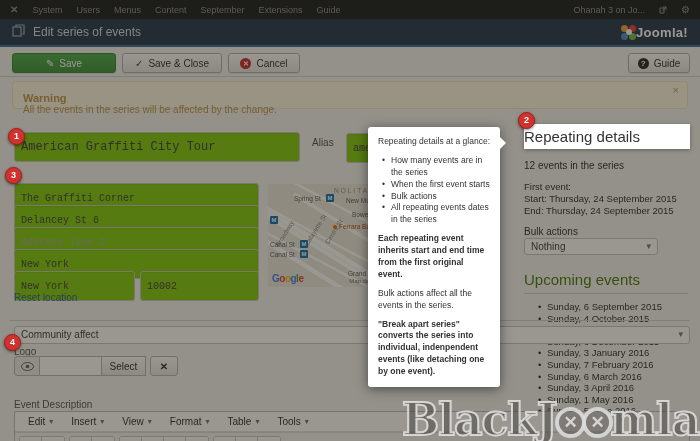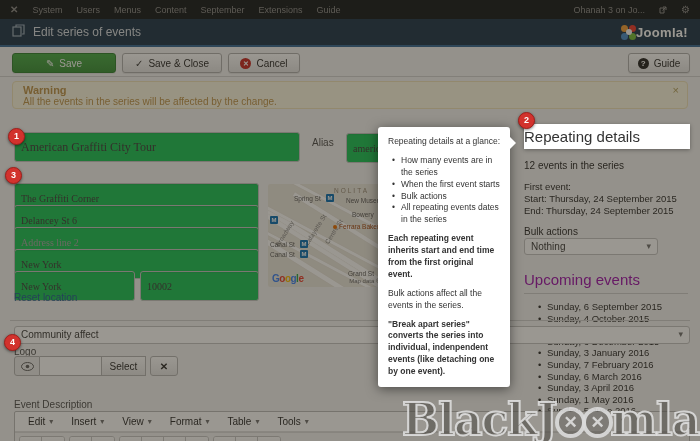--- a/index.html
+++ b/index.html
@@ -42,28 +42,28 @@
   .btn-cancel { left:228px; width:72px; }
   .btn-guide { right:10px; left:auto; width:62px; }
   .icn-x { width:11px; height:11px; border-radius:50%; background:#c9302c; color:#fff; font-size:7px;
            line-height:11px; text-align:center; font-weight:bold; }
   .icn-q { width:11px; height:11px; border-radius:50%; background:#2b2b2b; color:#fff; font-size:8px;
            line-height:11px; text-align:center; font-weight:bold; }
   .icn-c { color:#444; font-size:10px; }
 
   
   .warn { position:absolute; left:12px; top:81px; width:676px; height:28px; background:#fcf8e3;
-          border:1px solid #f0e3bd; border-radius:4px; padding:2px 10px; }
+          border:1px solid #f0e3bd; border-radius:4px; padding:10px 10px; }
   .warn .wt { font-size:11px; font-weight:bold; color:#c09853; }
   .warn .wm { font-size:10px; color:#c09853; }
   .warn .wx { position:absolute; right:8px; top:2px; color:#b7a566; font-size:11px; cursor:pointer; }
 
   
-  .fld { position:absolute; background:#22c55e; border:1px solid #c6c6c6; border-radius:3px;
-         font-family:Liberation Serif, serif; font-size:10px; color:#444; padding:14px 6px; height:17px;
+  .fld { position:absolute; background:#84cc16; border:1px solid #c6c6c6; border-radius:3px;
+         font-family:Liberation Mono, monospace; font-size:10px; color:#444; padding:14px 6px; height:17px;
          box-shadow:inset 0 1px 1px rgba(0,0,0,.06); }
   .fld::placeholder { color:#aaa; }
   .lbl { position:absolute; font-size:10px; color:#555; }
   .link { position:absolute; font-size:10px; color:#2a6496; cursor:pointer; }
   .sel { position:absolute; background:#fff; border:1px solid #c6c6c6; border-radius:3px; font-size:10px;
          color:#444; padding:2px 6px; cursor:pointer; }
   .sel .car { position:absolute; right:6px; top:2px; color:#777; font-size:9px; }
 
   
   .map { position:absolute; left:268px; top:184px; width:121px; height:103px; background:#ece9e1;
@@ -81,21 +81,21 @@
   .map .glogo { position:absolute; left:4px; bottom:3px; font-size:10px; font-weight:bold; letter-spacing:-0.5px; }
   .glogo .l1,.glogo .l4{ color:#4285F4; } .glogo .l2,.glogo .l6{ color:#EA4335; }
   .glogo .l3{ color:#FBBC05; } .glogo .l5{ color:#34A853; }
   .map .attr { position:absolute; right:2px; bottom:3px; font-size:6px; color:#6b6b6b; }
 
   
   .ptext { position:absolute; font-size:9.5px; color:#333; }
   .panel-title-box { position:absolute; left:524px; top:124px; width:166px; height:25px; background:#fff;
                      z-index:55; box-shadow:0 1px 4px rgba(0,0,0,.35); display:flex; align-items:center; }
   .panel-title-box .pt { font-size:15px; color:#333; }
-  .uphead { position:absolute; left:524px; top:271px; width:164px; font-size:15px; color:#a21caf;
+  .uphead { position:absolute; left:524px; top:271px; width:164px; font-size:15px; color:#4d7c0f;
             border-bottom:1px solid #cfcfcf; padding-bottom:5px; }
   .uplist { position:absolute; left:538px; top:301px; width:160px; list-style:none; }
   .uplist li { font-size:9.5px; color:#333; line-height:11.6px; position:relative; padding-left:9px; }
   .uplist li::before { content:"•"; position:absolute; left:0; color:#333; }
 
   
   .hrline { position:absolute; left:10px; top:320px; width:680px; border-top:1px solid #d2d2d2; }
   .logoRow { position:absolute; left:14px; top:356px; height:20px; display:flex; }
   .lbtn { height:20px; border:1px solid #b9b9b9; background:linear-gradient(#fff,#e8e8e8); font-size:10px;
           color:#333; display:flex; align-items:center; justify-content:center; cursor:pointer; }
@@ -113,21 +113,21 @@
   .mcetools { display:flex; gap:4px; padding:3px 4px; background:#f4f4f4; border-top:1px solid #ddd; height:26px; }
   .grp { display:flex; border:1px solid #c9c9c9; border-radius:3px; overflow:hidden; }
   .tbtn { width:22px; height:20px; background:linear-gradient(#fff,#e8e8e8); border-right:1px solid #c9c9c9; }
   .tbtn:last-child { border-right:none; }
 
   
   .dim { position:absolute; inset:0; background:rgba(30,24,10,0.45); z-index:40; }
   .tstep { position:absolute; width:17px; height:17px; border-radius:50%; background:#d2322d;
            border:1px solid #9f1f1b; color:#fff; font-size:9px; font-weight:bold; text-align:center;
            line-height:15px; z-index:60; box-shadow:0 1px 3px rgba(0,0,0,.5); cursor:pointer; }
-  .popup { position:absolute; left:378px; top:127px; width:132px; background:#fff; border-radius:3px;
+  .popup { position:absolute; left:368px; top:127px; width:132px; background:#fff; border-radius:3px;
            z-index:60; box-shadow:0 2px 12px rgba(0,0,0,.5); padding:9px 10px; color:#333; }
   .popup::after { content:""; position:absolute; right:-6px; top:10px; border-top:6px solid transparent;
                   border-bottom:6px solid transparent; border-left:6px solid #fff; }
   .popup .pp { font-size:8.5px; line-height:1.4; margin-bottom:7px; }
   .popup .pbold { font-weight:bold; }
   .popup ul { list-style:none; margin:0 0 7px 4px; }
   .popup li { font-size:8.5px; line-height:1.4; position:relative; padding-left:9px; }
   .popup li::before { content:"•"; position:absolute; left:0; }
 
   

